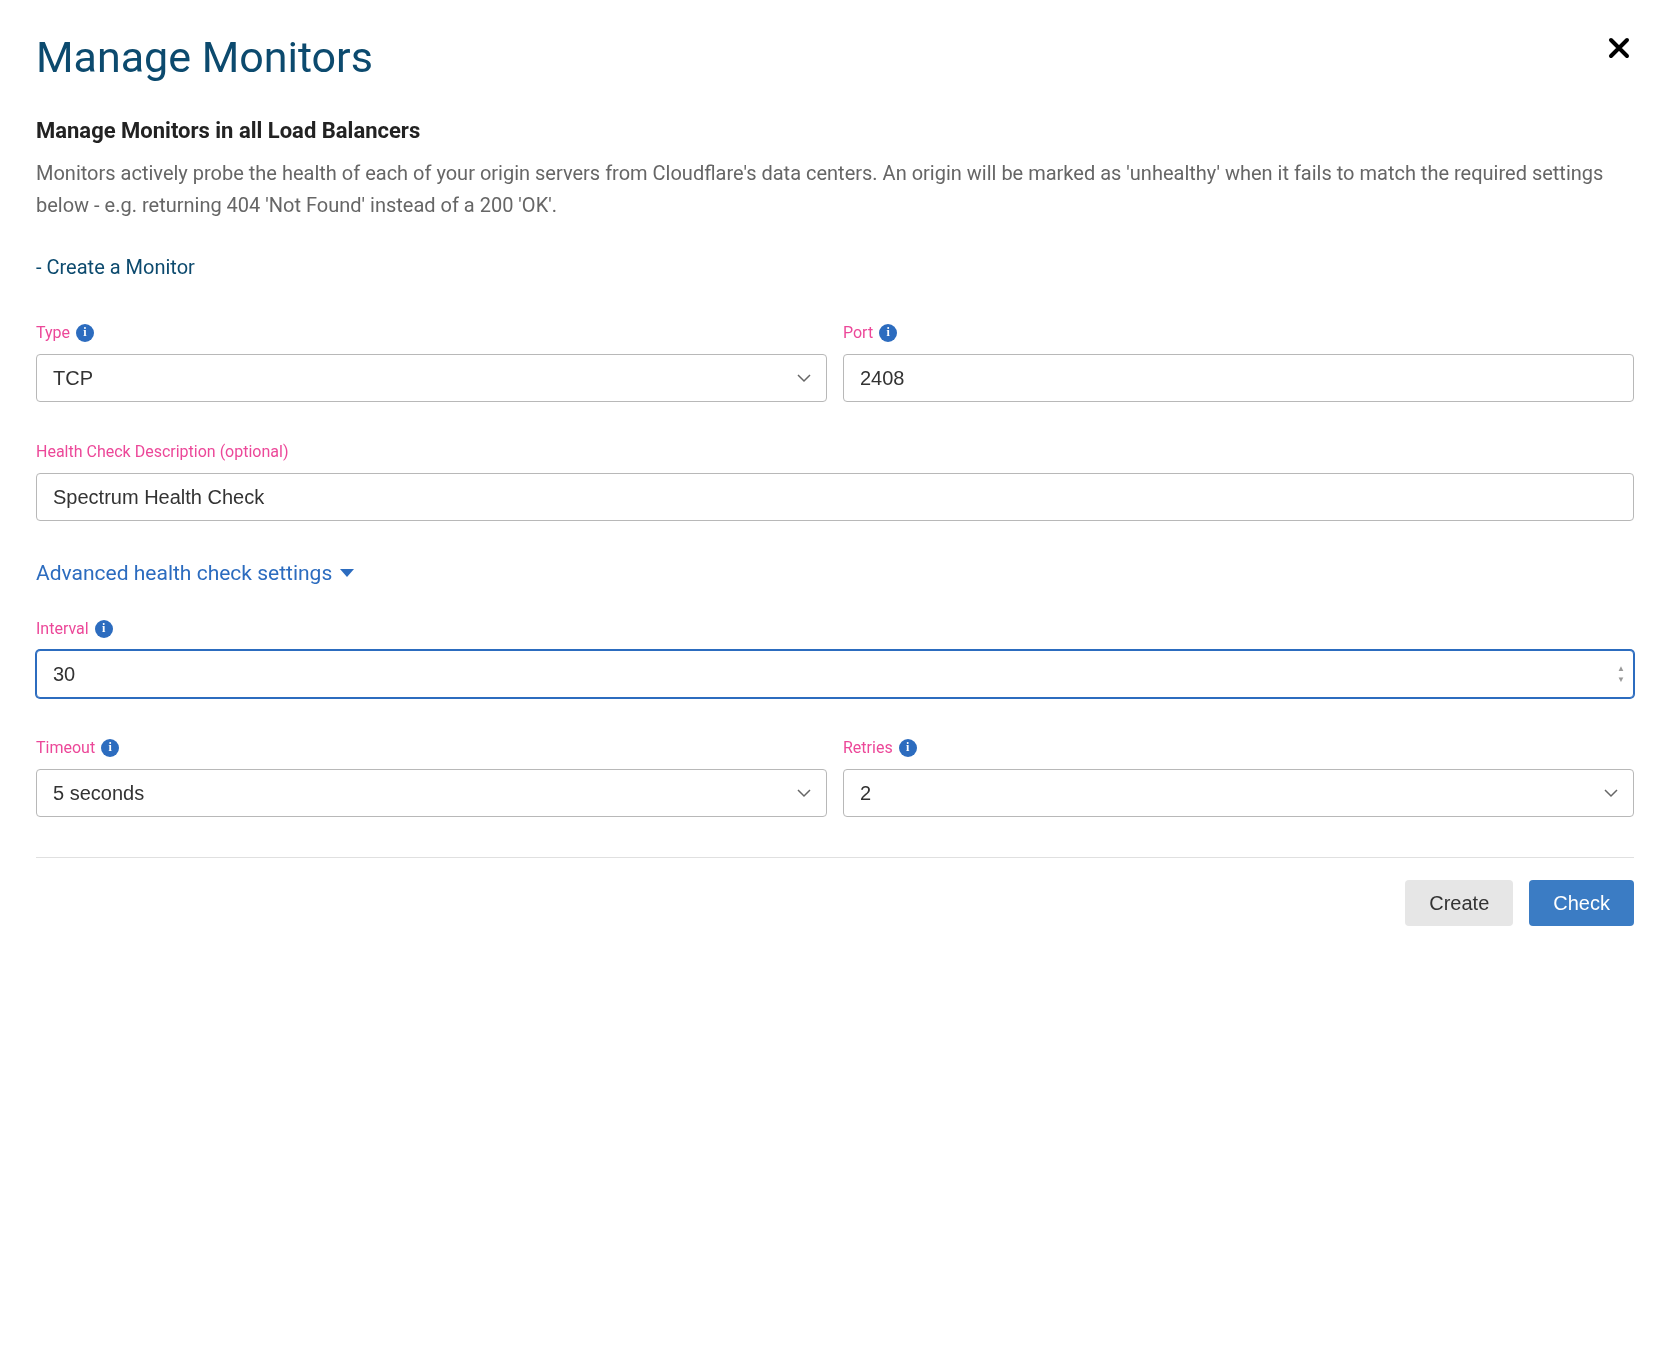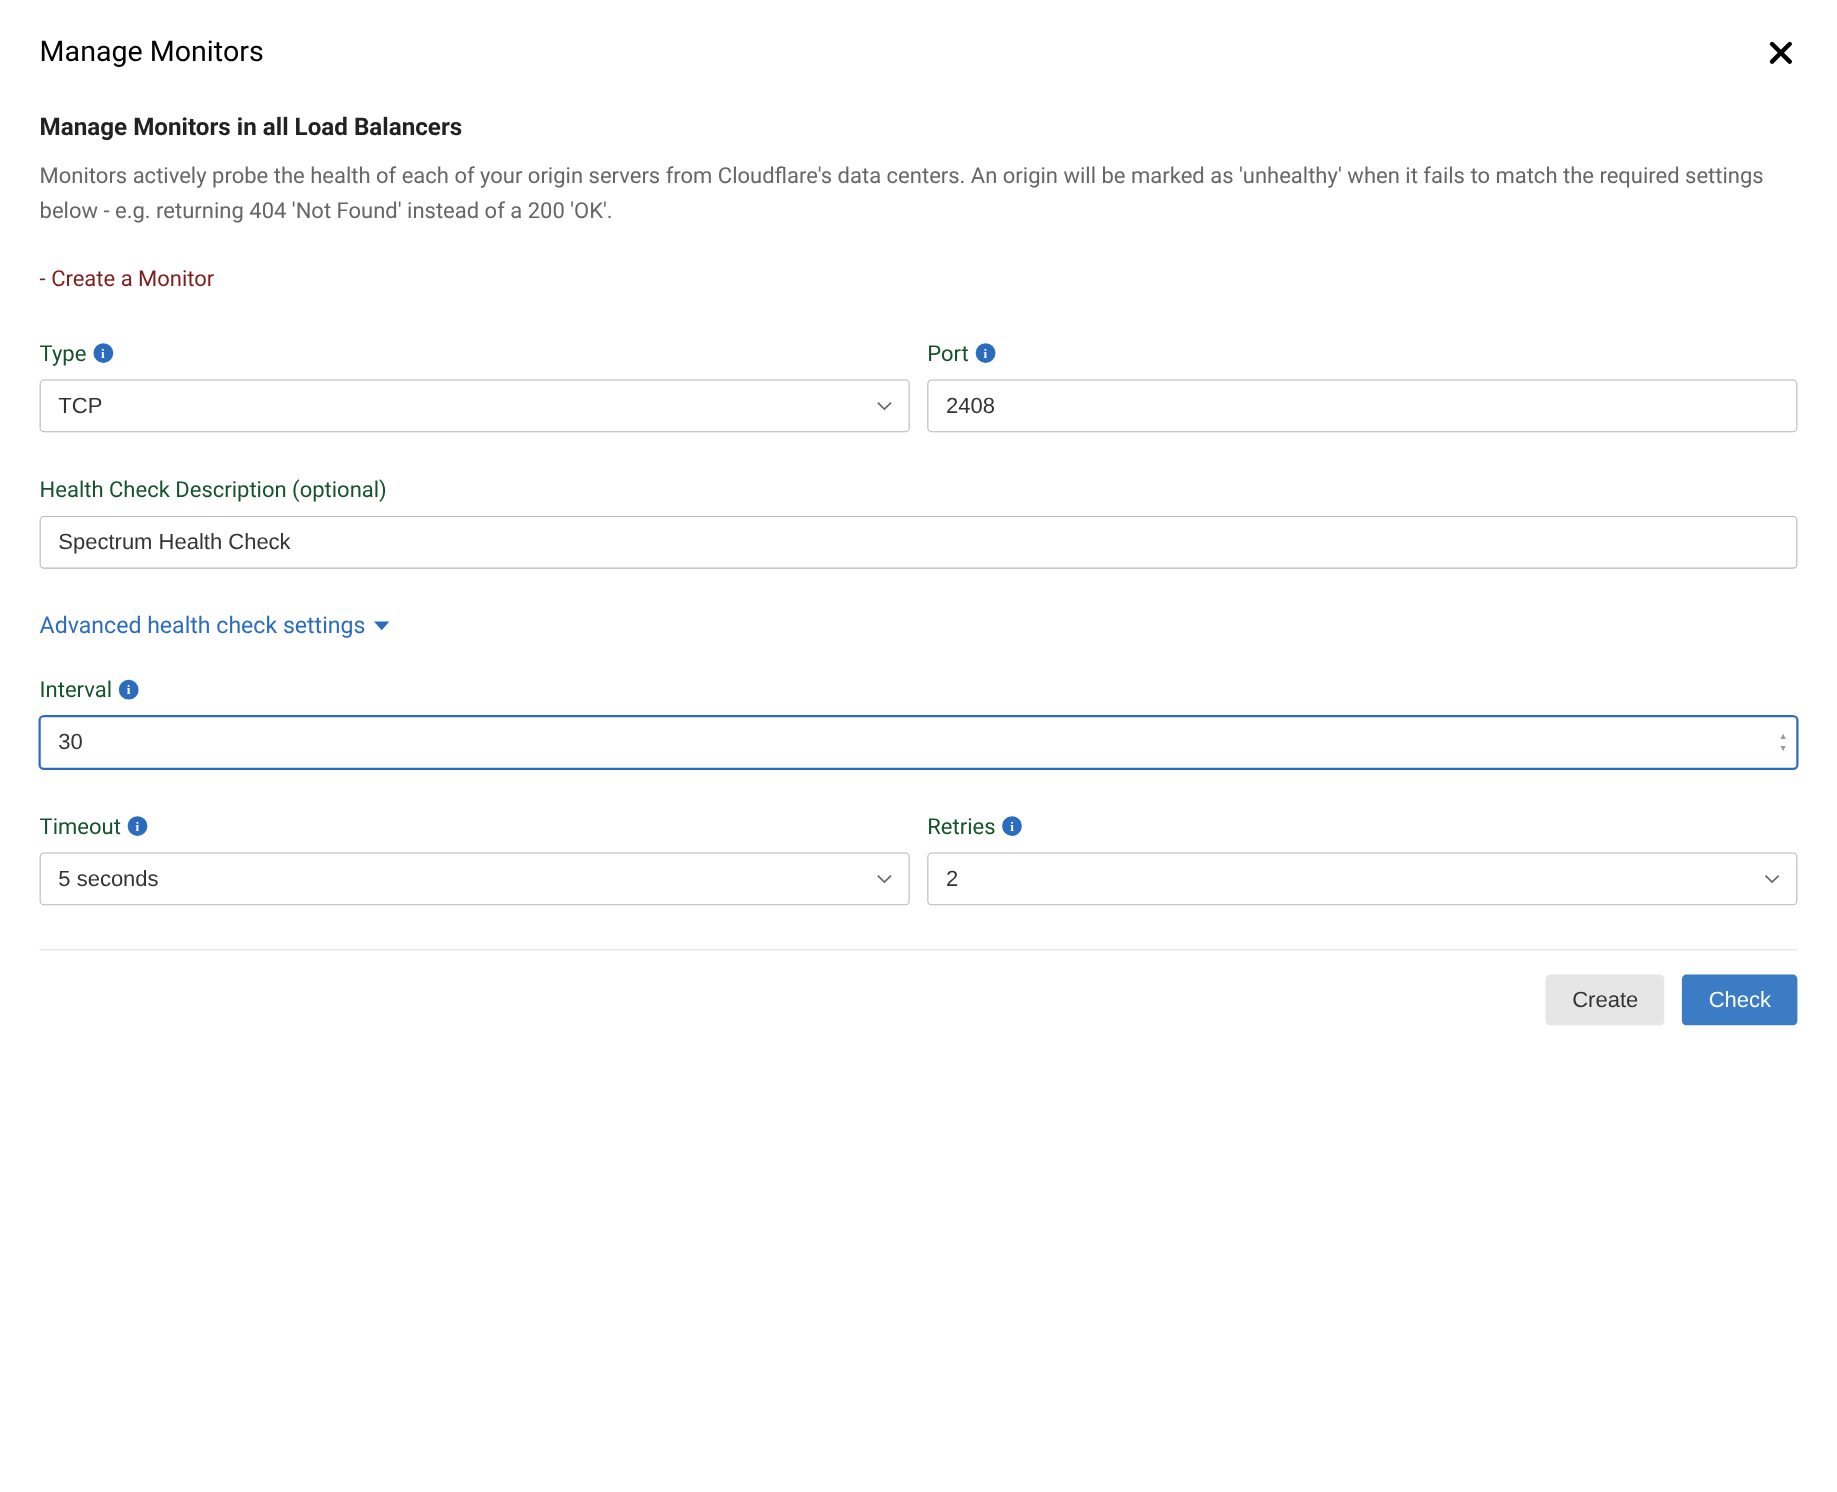--- a/index.html
+++ b/index.html
@@ -13,23 +13,23 @@
       padding: 32px 36px;
       color: #333333;
     }
     .header {
       display: flex;
       justify-content: space-between;
       align-items: flex-start;
       margin-bottom: 36px;
     }
     .page-title {
-      font-size: 26px;
+      font-size: 43px;
       font-weight: 400;
-      color: #000000;
+      color: #0c4a6e;
     }
     .close-icon {
       font-size: 28px;
       font-weight: 700;
       cursor: pointer;
       color: #000000;
       line-height: 1;
       padding: 4px;
     }
     .subtitle {
@@ -38,21 +38,21 @@
       color: #222222;
       margin-bottom: 14px;
     }
     .description {
       font-size: 20px;
       line-height: 1.6;
       color: #666666;
       margin-bottom: 34px;
     }
     .link {
-      color: #7f1d1d;
+      color: #0c4a6e;
       font-size: 20px;
       cursor: pointer;
       display: inline-block;
       margin-bottom: 44px;
     }
     .form-row {
       display: flex;
       gap: 16px;
       margin-bottom: 40px;
     }
@@ -64,22 +64,22 @@
     .form-group.full {
       width: 100%;
     }
     .label-row {
       display: flex;
       align-items: center;
       gap: 6px;
       margin-bottom: 12px;
     }
     .label {
-      font-size: 20px;
-      color: #14532d;
+      font-size: 16px;
+      color: #ec4899;
     }
     .info-icon {
       display: inline-flex;
       align-items: center;
       justify-content: center;
       width: 18px;
       height: 18px;
       border-radius: 50%;
       background: #2C6CBF;
       color: #ffffff;

